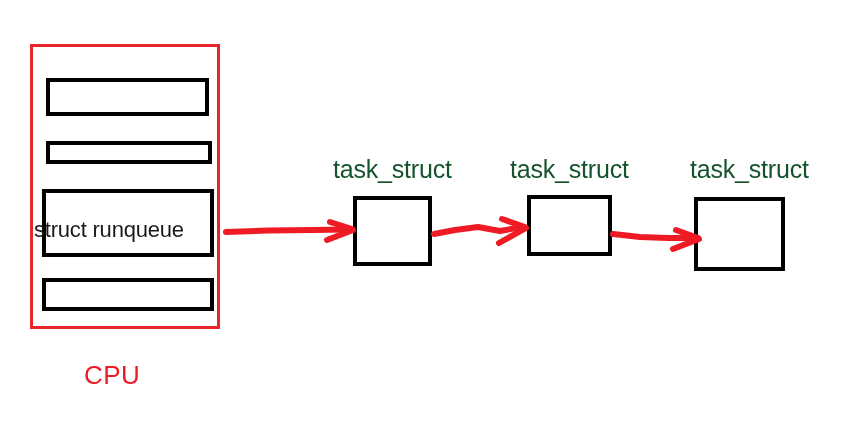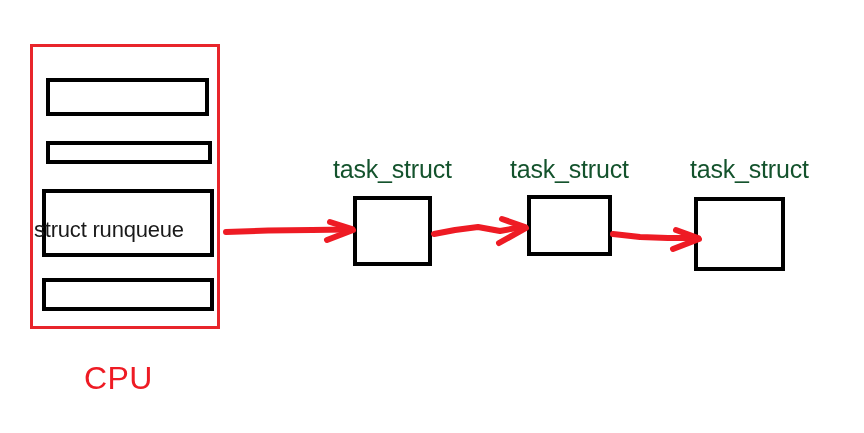--- a/index.html
+++ b/index.html
@@ -58,21 +58,21 @@
     white-space: nowrap;
     line-height: 1;
     letter-spacing: -0.2px;
   }
 
   
   .cpu-caption {
     position: absolute;
     left: 84px;
     top: 362px;
-    font-size: 32px;
+    font-size: 26px;
     color: #ee1b24;
     line-height: 1;
     letter-spacing: 0.4px;
   }
 
   
   .node-label {
     position: absolute;
     font-size: 25px;
     color: #14532d;

